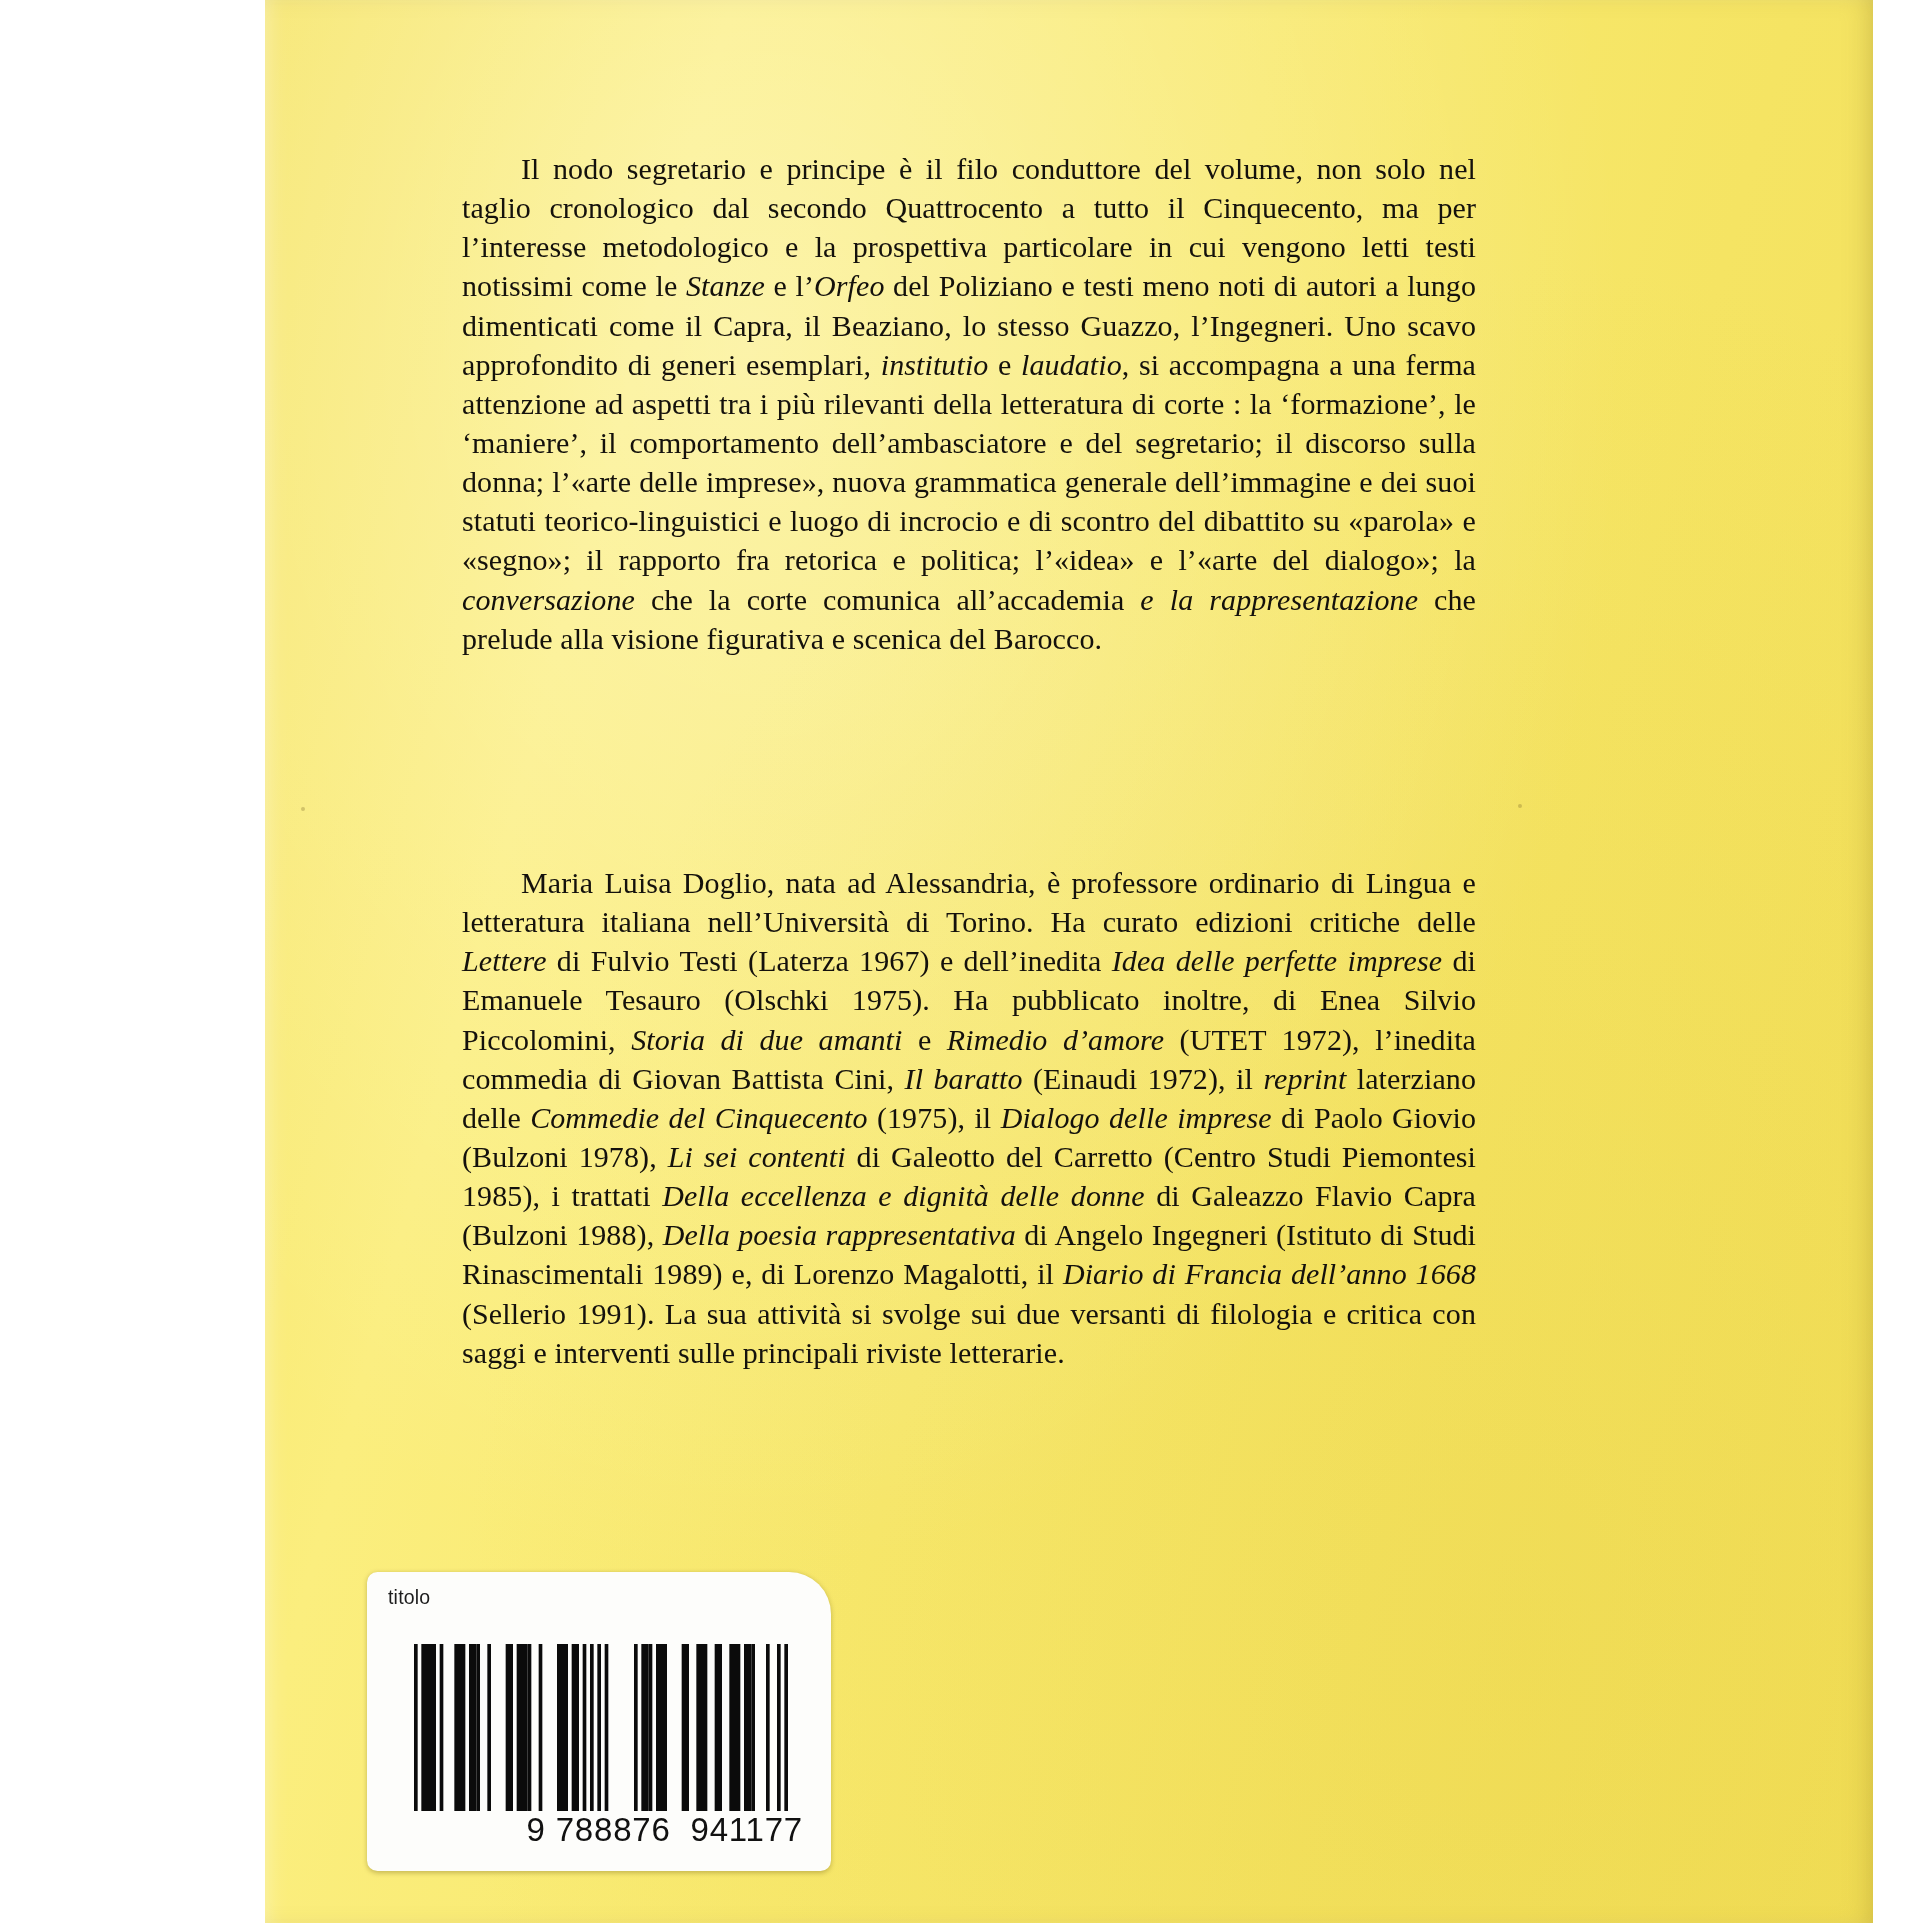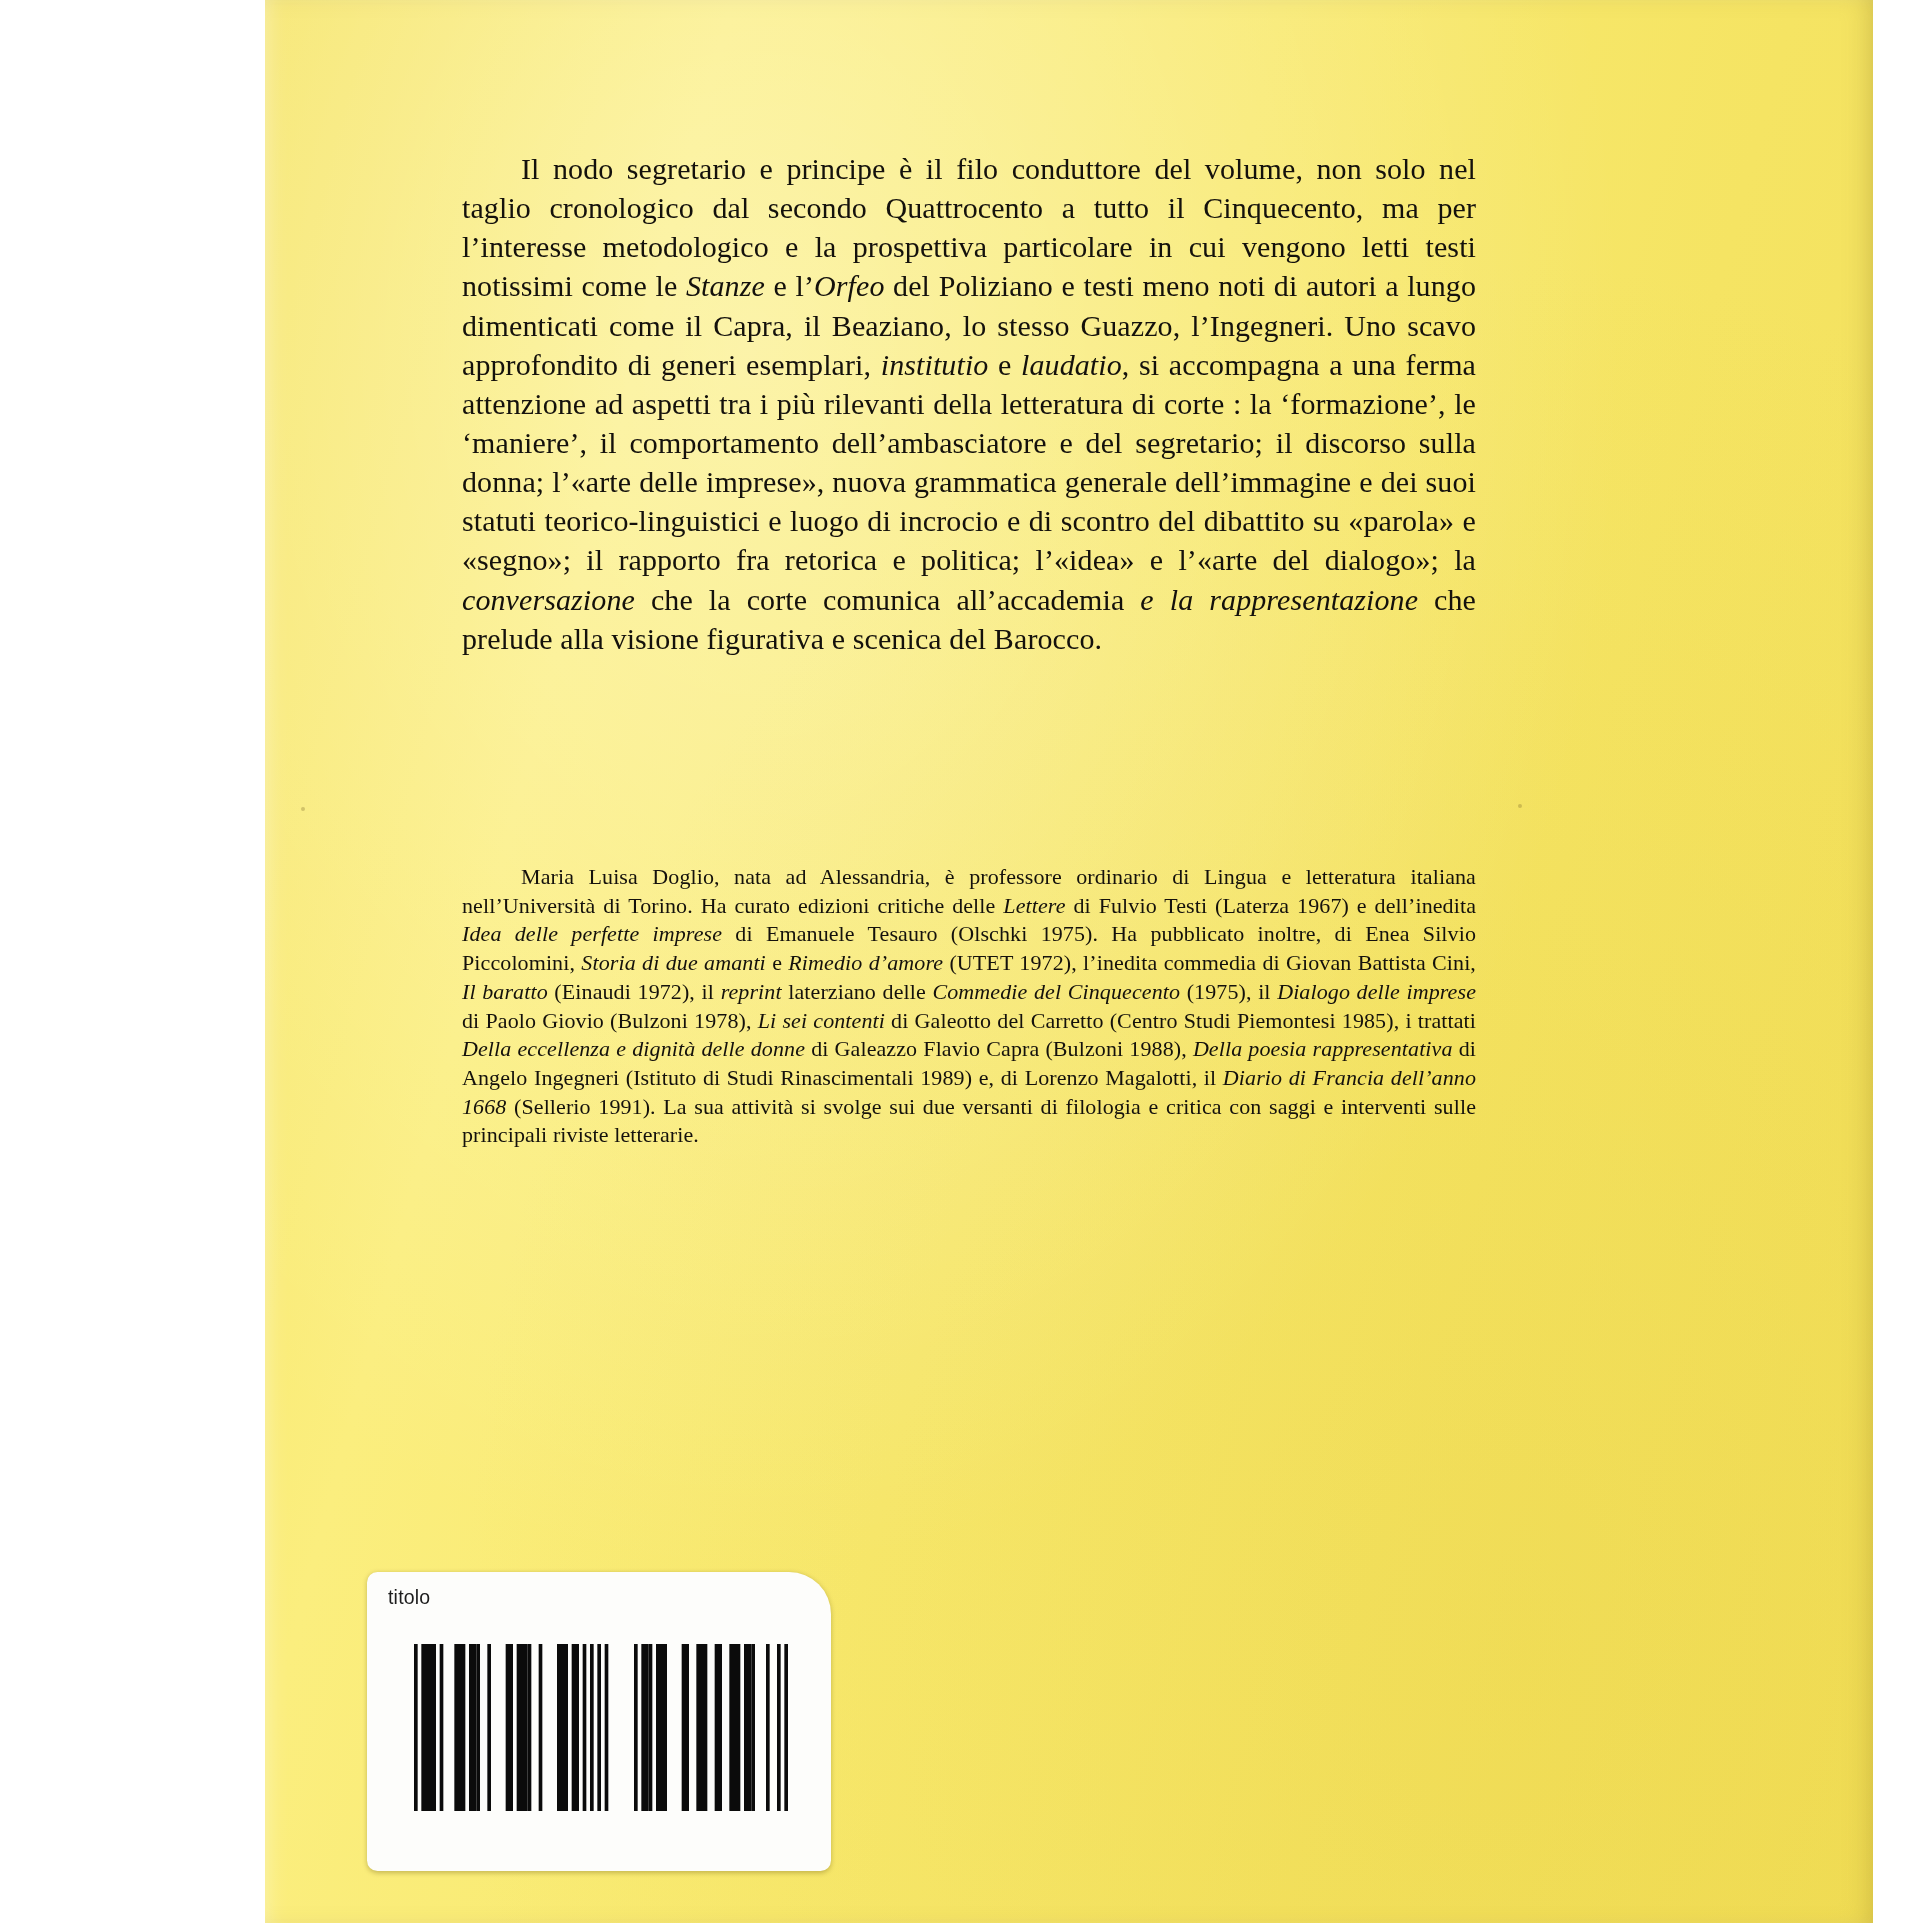--- a/index.html
+++ b/index.html
@@ -53,21 +53,21 @@
     line-height: 1.305;
     letter-spacing: 0.1px;
   }
   #blurb .indent { display: inline-block; width: 59px; }
 
   
   #bio {
     left: 197px;
     top: 863px;
     width: 1014px;
-    font-size: 22px;
+    font-size: 30px;
     line-height: 1.305;
     letter-spacing: 0.1px;
   }
   #bio .indent { display: inline-block; width: 59px; }
 
   i { }
 
   
   .barcode-label {
     position: absolute;
@@ -161,15 +161,16 @@
           <rect x="380.82" y="0" width="9.76" height="222"></rect>
           <rect x="400.35" y="0" width="9.76" height="222"></rect>
           <rect x="419.88" y="0" width="14.65" height="222"></rect>
           <rect x="439.41" y="0" width="9.76" height="222"></rect>
           <rect x="449.18" y="0" width="4.88" height="222"></rect>
           <rect x="468.71" y="0" width="4.88" height="222"></rect>
           <rect x="483.35" y="0" width="4.88" height="222"></rect>
           <rect x="493.12" y="0" width="4.88" height="222"></rect>
         </g>
     </svg>
+    <div class="barcode-digits">9 788876  941177</div>
   </div>
 </div>
 
 
 </body></html>

